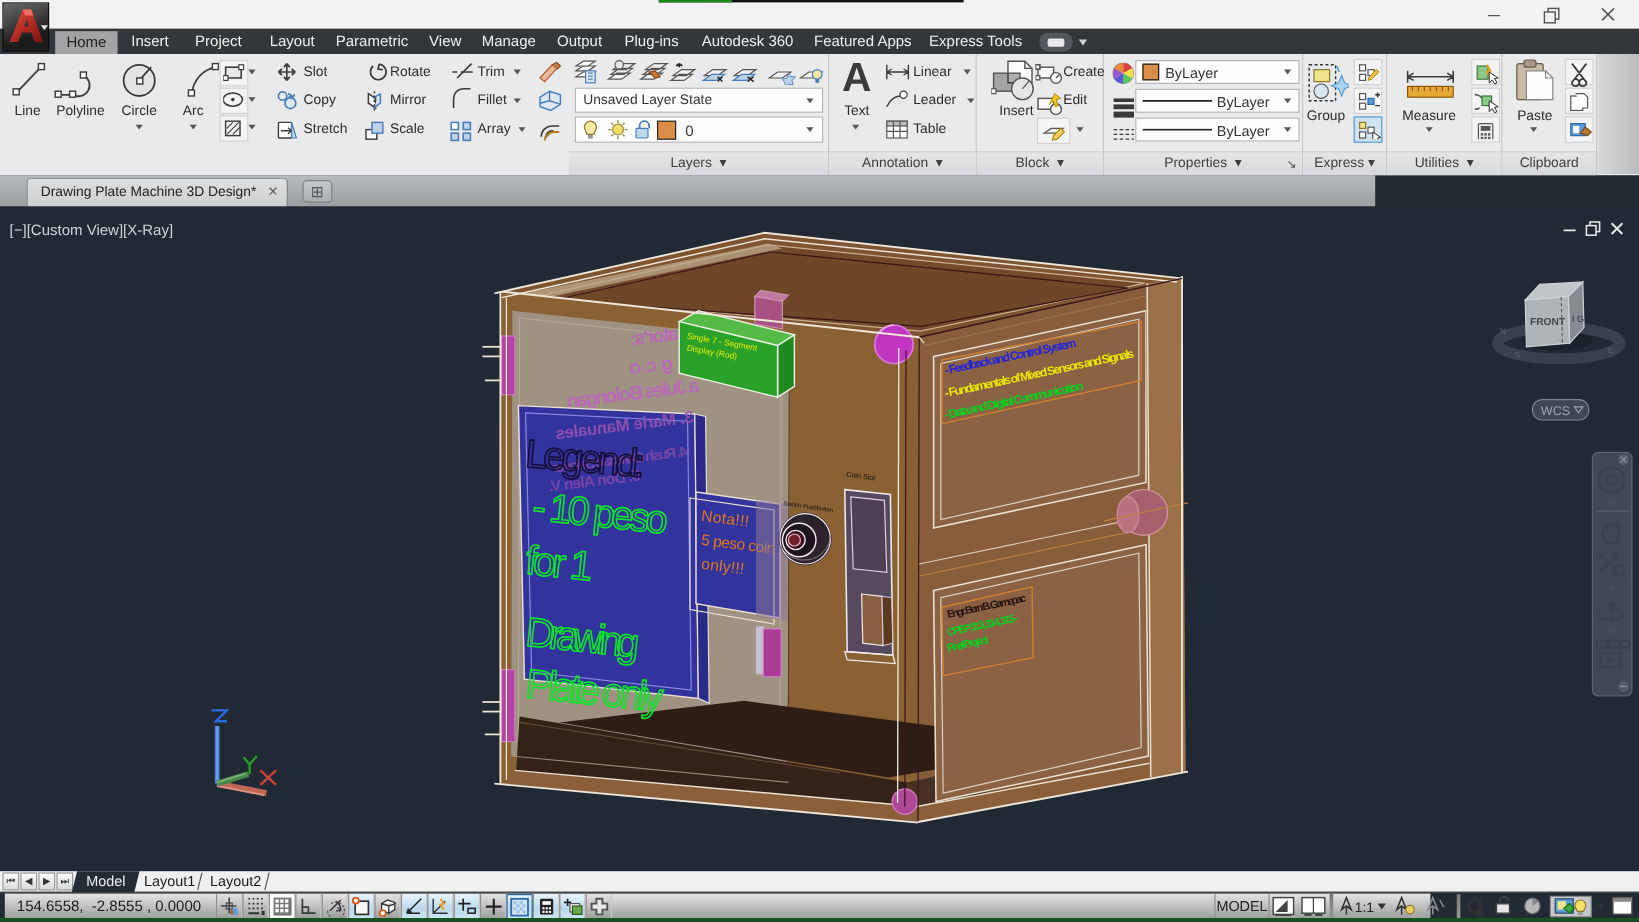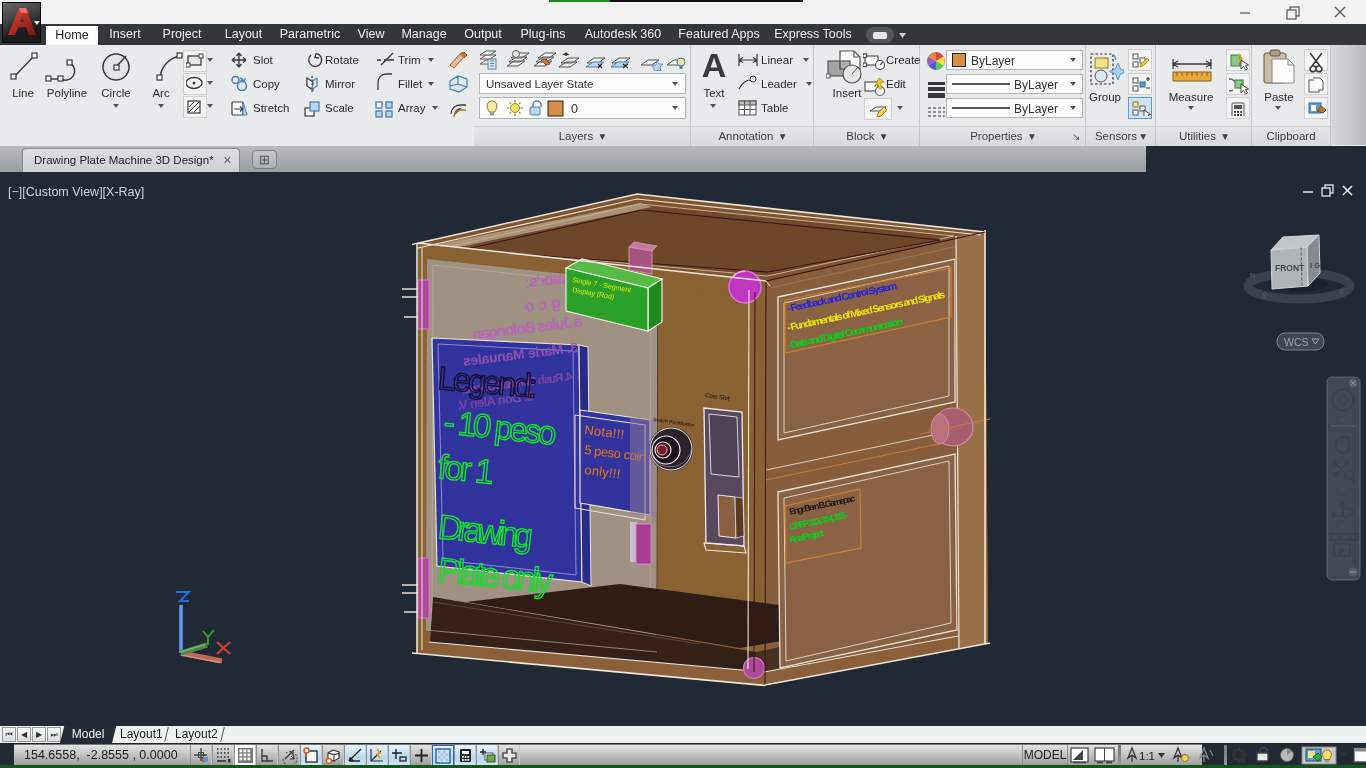--- a/index.html
+++ b/index.html
@@ -9,21 +9,21 @@
 
 #titlebar{position:absolute;left:0;top:0;width:1366px;height:24px;background:#f2f2f2}
 #prog{position:absolute;left:549px;top:0;width:254px;height:2px;background:#111}
 #progg{position:absolute;left:0;top:0;width:61px;height:2px;background:#1e8a1e}
 #title-text{position:absolute;left:0;top:4px;width:1200px;text-align:center;font-size:13px;color:#111}
 
 #logo{position:absolute;left:2px;top:2px;width:39px;height:41px;background:linear-gradient(160deg,#6a6a6a,#1c1c1c 70%);border:1px solid #0a0a0a;z-index:60}
 
 #menubar{position:absolute;left:0;top:24px;width:1366px;height:21px;background:#33373a}
 .mtab{position:absolute;top:0;height:21px;line-height:21px;color:#f0f0f0;font-size:12.5px;text-align:center}
-#hometab{position:absolute;left:46px;top:2px;width:52px;height:19px;background:#ffffff;color:#222;line-height:19px;text-align:center;font-size:12.5px}
+#hometab{position:absolute;left:46px;top:2px;width:52px;height:19px;background:#a3a3a3;color:#222;line-height:19px;text-align:center;font-size:12.5px}
 
 #ribbon{position:absolute;left:0;top:45px;width:1366px;height:101px;background:#e9eaeb}
 #ribbon .plabel{position:absolute;top:81px;height:20px;width:100%;line-height:19px;text-align:center;font-size:11.5px;color:#3f3f41;background:linear-gradient(#e4e5e6,#d8d9da);border-top:1px solid #cdcecf}
 .panel{position:absolute;top:0;height:101px;border-right:1px solid #c6c7c8}
 .biglabel{position:absolute;font-size:11.5px;color:#2c2c2e;text-align:center;width:60px}
 .rowlabel{position:absolute;font-size:11.5px;color:#2c2c2e;line-height:14px}
 .caret{position:absolute;width:0;height:0;border-left:3.5px solid transparent;border-right:3.5px solid transparent;border-top:4px solid #555}
 .dd{position:absolute;background:#fdfdfd;border:1px solid #b4b5b6;font-size:11.5px;color:#333}
 .mini{position:absolute;width:24px;height:22px;border:1px solid #d0d1d2;background:#f4f4f5}
 
@@ -33,21 +33,21 @@
 
 #canvas{position:absolute;left:0;top:172px}
 
 #layouttabs{position:absolute;left:0;top:726px;width:1366px;height:18px;background:#eff0f0;border-bottom:1px solid #222}
 .navb{position:absolute;top:1px;width:14px;height:15px;background:linear-gradient(#fdfdfd,#d9dadb);border:1px solid #9a9b9c;color:#333;font-size:8px;text-align:center;line-height:14px}
 #modeltab{position:absolute;left:62px;top:0;width:52px;height:18px;background:#232b35;color:#f0f0f0;font-size:12px;text-align:center;line-height:17px;transform:skewX(-14deg)}
 #modeltxt{transform:skewX(14deg)}
 .ltab{position:absolute;top:0;height:18px;color:#1a1a1a;font-size:12px;line-height:17px}
 .lsl{position:absolute;top:1px;height:15px;width:1px;background:#555;transform:rotate(14deg)}
 
-#statusbar{position:absolute;left:14px;top:744px;width:1188px;height:21px;background:linear-gradient(#e3e3e3,#9f9f9f);border-top:1px solid #777}
+#statusbar{position:absolute;left:4px;top:744px;width:1188px;height:21px;background:linear-gradient(#e3e3e3,#9f9f9f);border-top:1px solid #777}
 #coords{position:absolute;left:10px;top:3px;font-size:12.5px;color:#1c1c1c}
 .sbtn{position:absolute;top:0;width:22px;height:21px;border-left:1px solid #8f8f8f;border-right:1px solid #c9c9c9}
 .sbtn.on{background:linear-gradient(#e8f3fb,#b9d9ec 60%,#cfe6f3)}
 .sbtn svg{position:absolute;left:2px;top:2px}
 #greenline{position:absolute;left:0;top:765px;width:1366px;height:3px;background:#15541c}
 .rc{position:absolute;top:0;height:21px}
 </style></head>
 <body>
 <div id="app">
   <div id="titlebar">
@@ -101,21 +101,21 @@
     <div class="panel" style="left:814px;width:106px">
         <div class="plabel">Block &nbsp;▾</div>
       </div>
     <div class="panel" style="left:691px;width:123px">
         <div class="plabel">Annotation &nbsp;▾</div>
       </div>
     <div class="panel" style="left:920px;width:166px">
         <div class="plabel">Properties &nbsp;▾</div>
       </div>
     <div class="panel" style="left:1086px;width:70px">
-        <div class="plabel">Sensors ▾</div>
+        <div class="plabel">Express ▾</div>
       </div>
     <div class="panel" style="left:1156px;width:96px">
         <div class="plabel">Utilities &nbsp;▾</div>
       </div>
     <div class="panel" style="left:1252px;width:79px">
         <div class="plabel">Clipboard</div>
       </div>
     <div class="abs" style="left:1331px;top:0;width:35px;height:100px;background:linear-gradient(90deg,#d8d9da,#b9babb)"></div>
 
     <svg class="abs" style="left:8px;top:6px" width="210" height="62">

